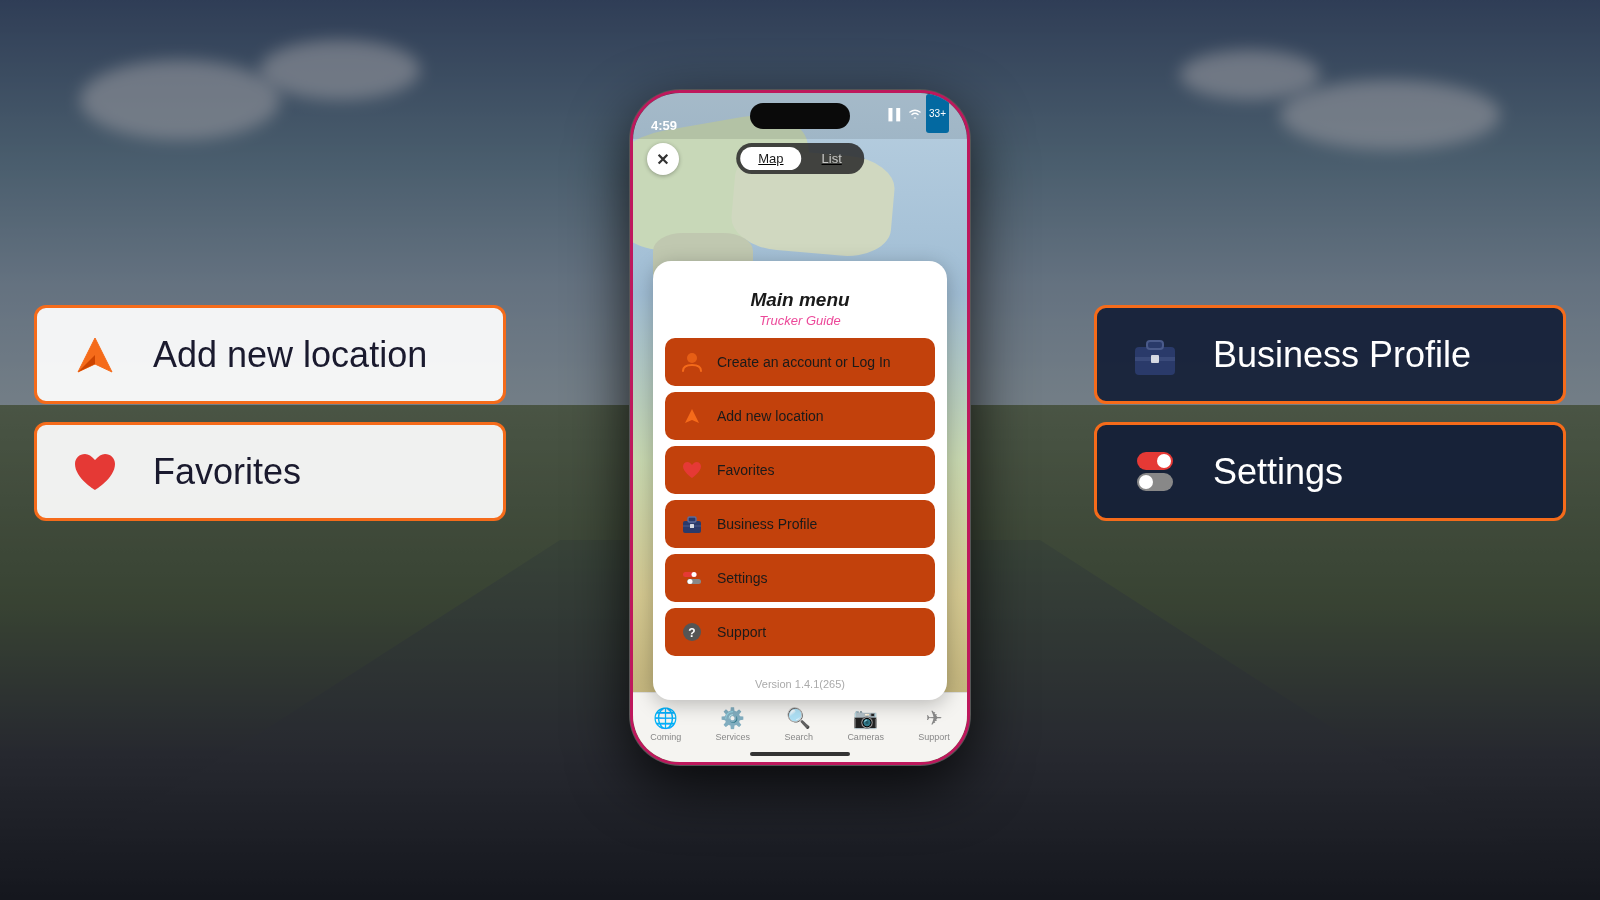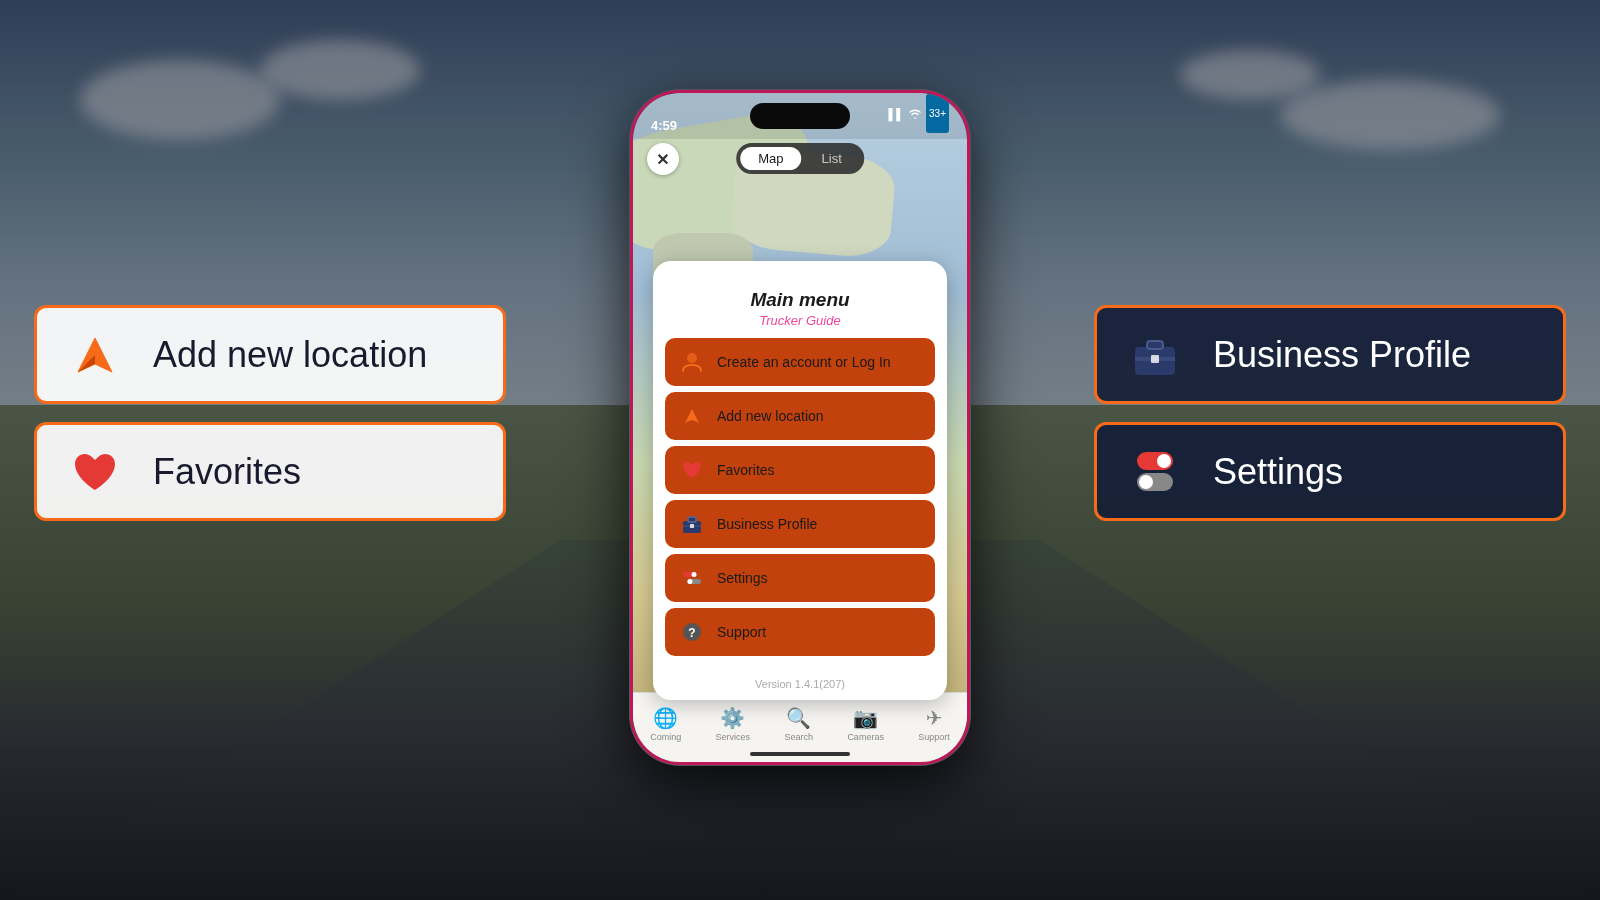--- a/index.html
+++ b/index.html
@@ -221,20 +221,21 @@
       position: absolute;
       top: 50px;
       left: 50%;
       transform: translateX(-50%);
       background: rgba(40,40,40,0.85);
       border-radius: 20px;
       padding: 4px;
       display: flex;
       gap: 2px;
       z-index: 10;
+      text-decoration: underline;
     }
 
     .toggle-btn {
       padding: 4px 18px;
       border-radius: 15px;
       font-size: 13px;
       font-weight: 500;
       cursor: pointer;
     }
 
@@ -525,21 +526,21 @@
           <div class="menu-item-icon">
             <svg width="22" height="22" viewBox="0 0 22 22" fill="none">
               <circle cx="11" cy="11" r="9" fill="#555"></circle>
               <text x="11" y="15.5" text-anchor="middle" fill="white" font-size="12" font-weight="bold">?</text>
             </svg>
           </div>
           <span>Support</span>
         </div>
       </div>
 
-      <div class="menu-version">Version 1.4.1(207)</div>
+      <div class="menu-version">Version 1.4.1(265)</div>
     </div>
 
     <div class="phone-nav">
       <div class="nav-item">
         <span class="nav-item-icon">🌐</span>
         <span>Coming</span>
       </div>
       <div class="nav-item">
         <span class="nav-item-icon">⚙️</span>
         <span>Services</span>

